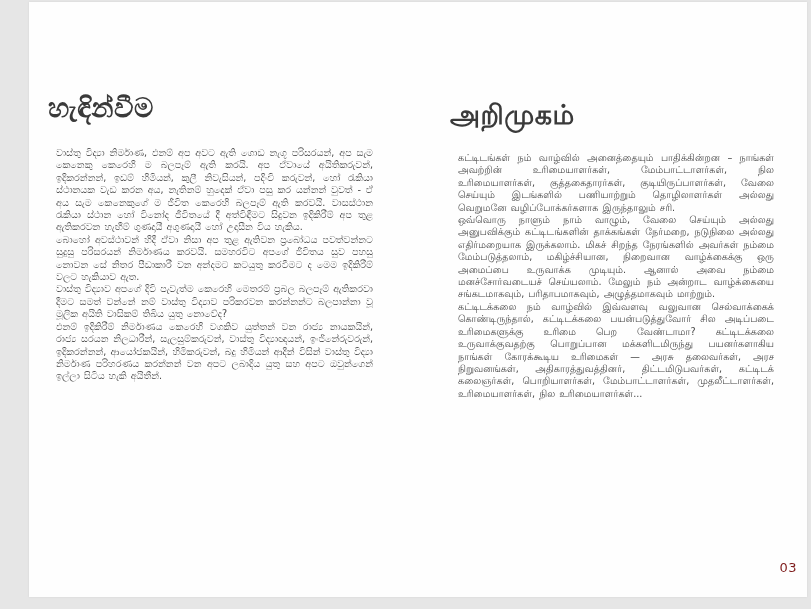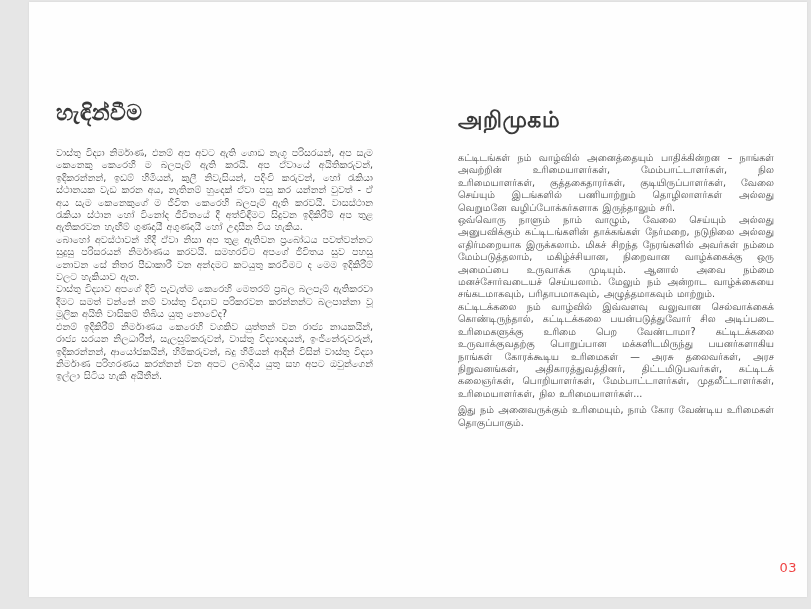--- a/index.html
+++ b/index.html
@@ -29,25 +29,25 @@
   }
   .column.left {
     left: 19px;
     width: 325px;
   }
   .column.right {
     left: 421px;
     width: 324px;
   }
   .heading {
-    font-size: 22px;
+    font-size: 27px;
     font-weight: bold;
     color: #3a3a3a;
     letter-spacing: 0.5px;
-    margin: 8px;
+    margin: 0;
   }
   .column.left .heading {
     position: absolute;
     top: 90px;
     left: 0;
   }
   .column.right .heading {
     position: absolute;
     top: 97px;
     left: 0;
@@ -69,21 +69,21 @@
     word-spacing: 1px;
   }
   .body-text p.gap-before {
     margin-top: 4px;
   }
   .page-number {
     position: absolute;
     right: 10px;
     bottom: 22px;
     font-size: 13px;
-    color: #ef4444;
+    color: #7f1d1d;
     letter-spacing: 0.5px;
   }
 </style>
 </head>
 <body>
 
 <div class="page">
 
   <div class="column left">
     <h1 class="heading">හැඳින්වීම</h1>
@@ -94,19 +94,18 @@
       <p>එනම් ඉදිකිරීම් නිර්මාණය කෙරෙහි වගකිව යුත්තන් වන රාජ්‍ය නායකයින්, රාජ්‍ය සරයන නිලධාරීන්, සැලසුම්කරුවන්, වාස්තු විද්‍යාඥයන්, ඉංජිනේරුවරුන්, ඉදිකරන්නන්, ආයෝජකයින්, හිමිකරුවන්, බදු හිමියන් ආදීන් විසින් වාස්තු විද්‍යා නිර්මාණ පරිහරණය කරන්නන් වන අපට ලබාදිය යුතු සහ අපට ඔවුන්ගෙන් ඉල්ලා සිටිය හැකි අයිතීන්.</p>
     </div>
   </div>
 
   <div class="column right">
     <h1 class="heading">அறிமுகம்</h1>
     <div class="body-text">
       <p>கட்டிடங்கள் நம் வாழ்வில் அனைத்தையும் பாதிக்கின்றன – நாங்கள் அவற்றின் உரிமையாளர்கள், மேம்பாட்டாளர்கள், நில உரிமையாளர்கள், குத்தகைதாரர்கள், குடியிருப்பாளர்கள், வேலை செய்யும் இடங்களில் பணியாற்றும் தொழிலாளர்கள் அல்லது வெறுமனே வழிப்போக்கர்களாக இருந்தாலும் சரி.</p>
       <p>ஒவ்வொரு நாளும் நாம் வாழும், வேலை செய்யும் அல்லது அனுபவிக்கும் கட்டிடங்களின் தாக்கங்கள் நேர்மறை, நடுநிலை அல்லது எதிர்மறையாக இருக்கலாம். மிகச் சிறந்த நேரங்களில் அவர்கள் நம்மை மேம்படுத்தலாம், மகிழ்ச்சியான, நிறைவான வாழ்க்கைக்கு ஒரு அமைப்பை உருவாக்க முடியும். ஆனால் அவை நம்மை மனச்சோர்வடையச் செய்யலாம். மேலும் நம் அன்றாட வாழ்க்கையை சங்கடமாகவும், பரிதாபமாகவும், அழுத்தமாகவும் மாற்றும்.</p>
       <p>கட்டிடக்கலை நம் வாழ்வில் இவ்வளவு வலுவான செல்வாக்கைக் கொண்டிருந்தால், கட்டிடக்கலை பயன்படுத்துவோர் சில அடிப்படை உரிமைகளுக்கு உரிமை பெற வேண்டாமா? கட்டிடக்கலை உருவாக்குவதற்கு பொறுப்பான மக்களிடமிருந்து பயனர்களாகிய நாங்கள் கோரக்கூடிய உரிமைகள் — அரசு தலைவர்கள், அரச நிறுவனங்கள், அதிகாரத்துவத்தினர், திட்டமிடுபவர்கள், கட்டிடக் கலைஞர்கள், பொறியாளர்கள், மேம்பாட்டாளர்கள், முதலீட்டாளர்கள், உரிமையாளர்கள், நில உரிமையாளர்கள்...</p>
-      <p class="gap-before">இது நம் அனைவருக்கும் உரிமையும், நாம் கோர வேண்டிய உரிமைகள் தொகுப்பாகும்.</p>
     </div>
   </div>
 
   <div class="page-number">03</div>
 
 </div>
 
 </body></html>

